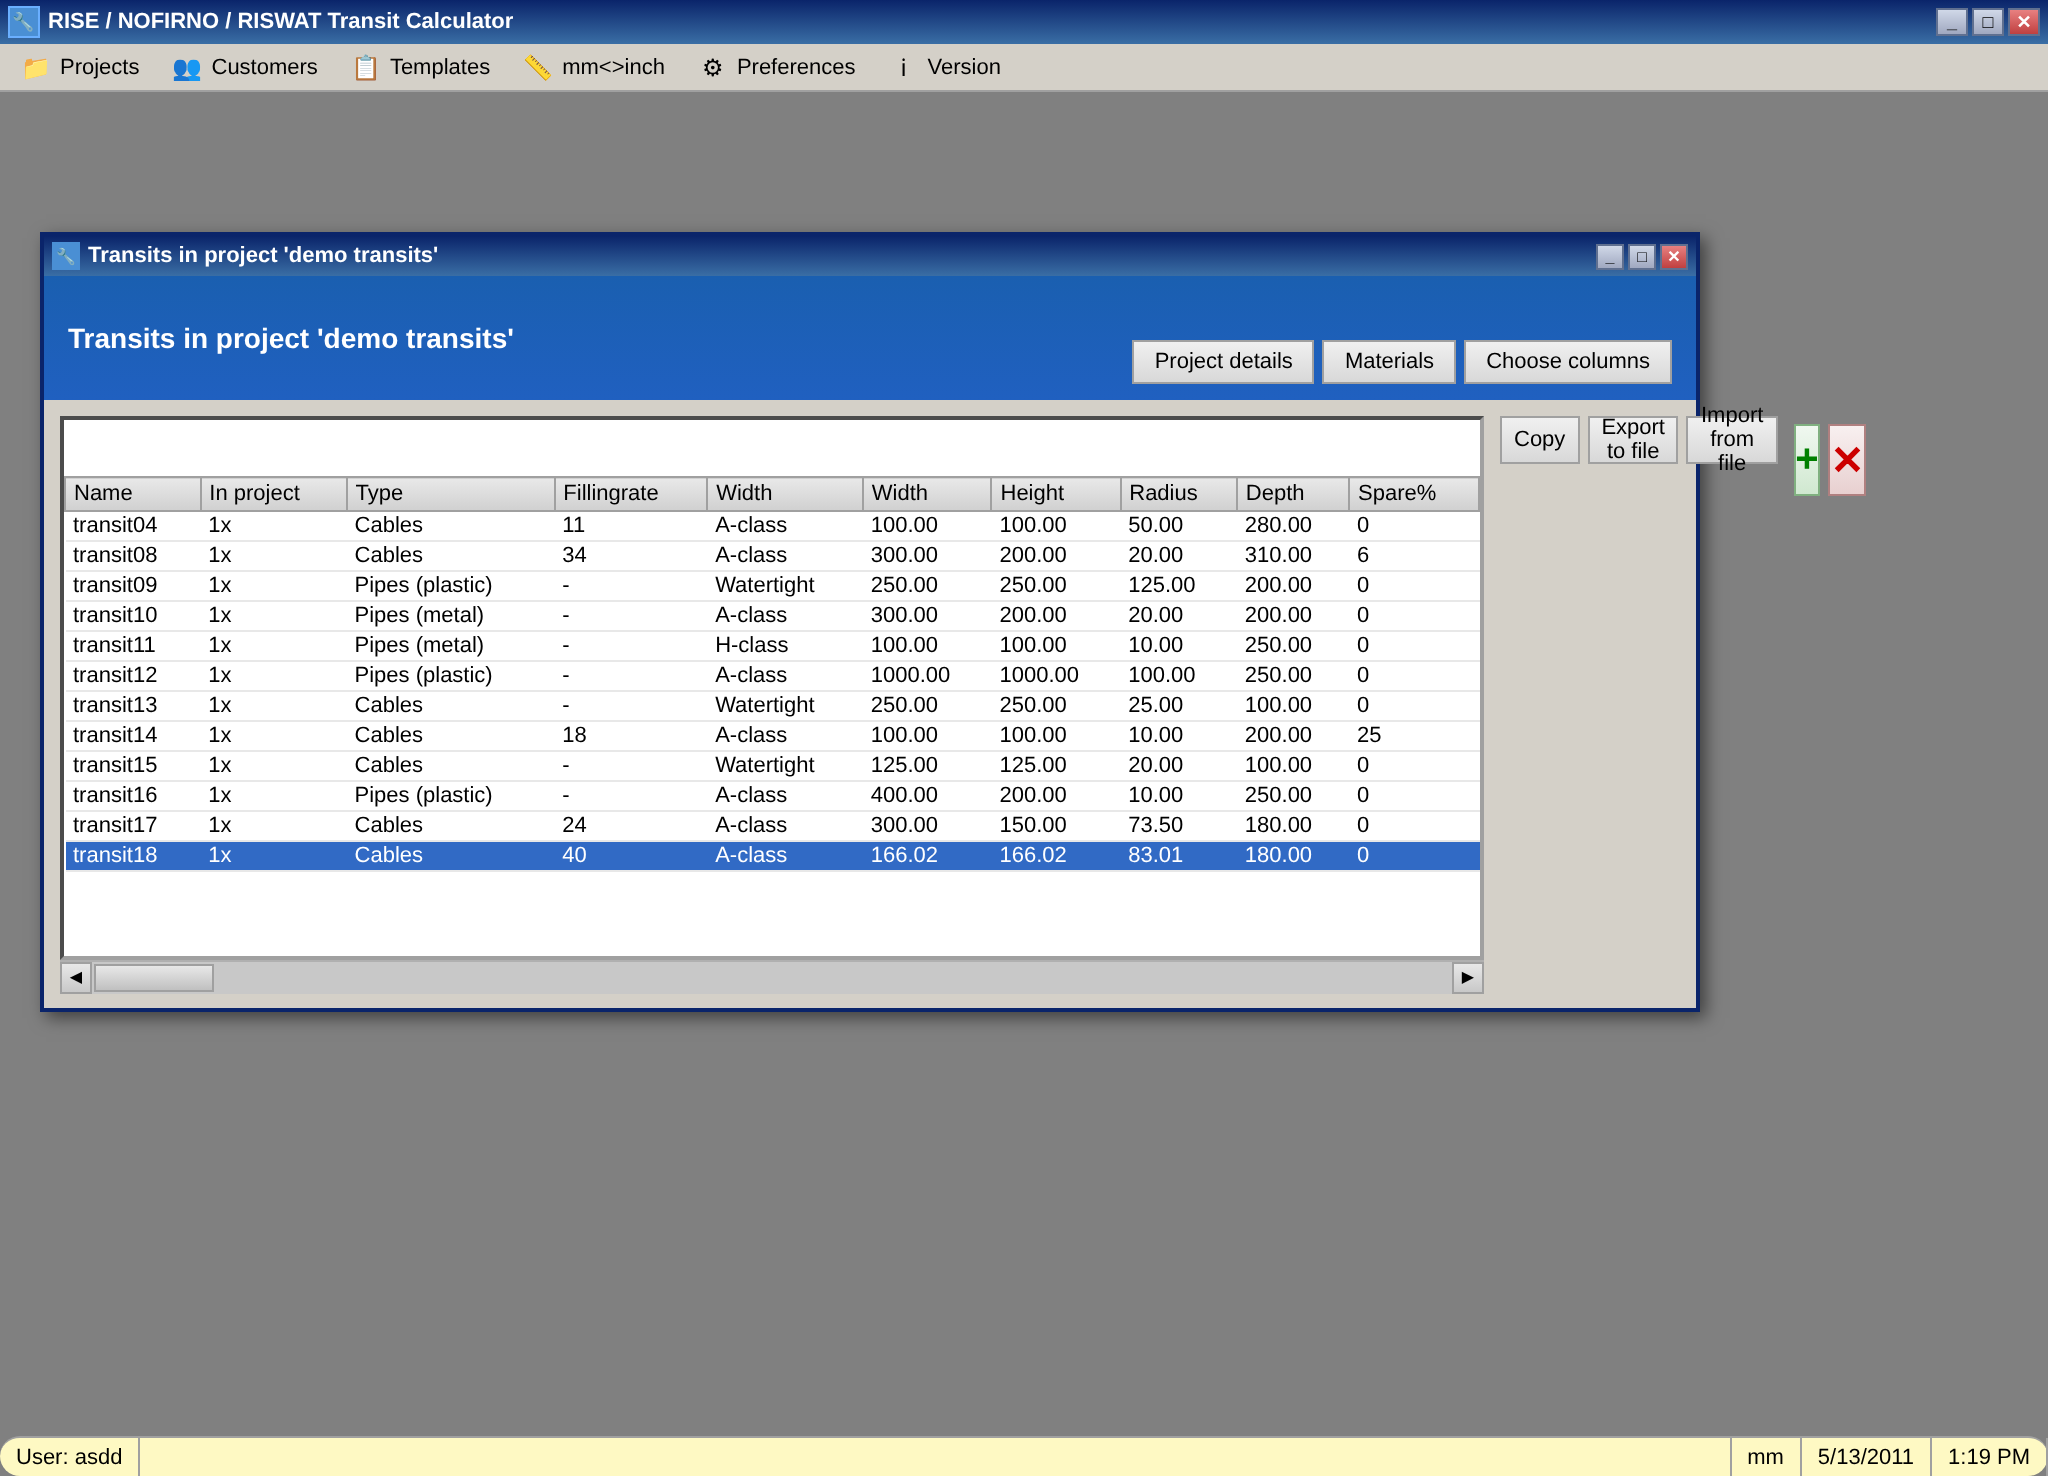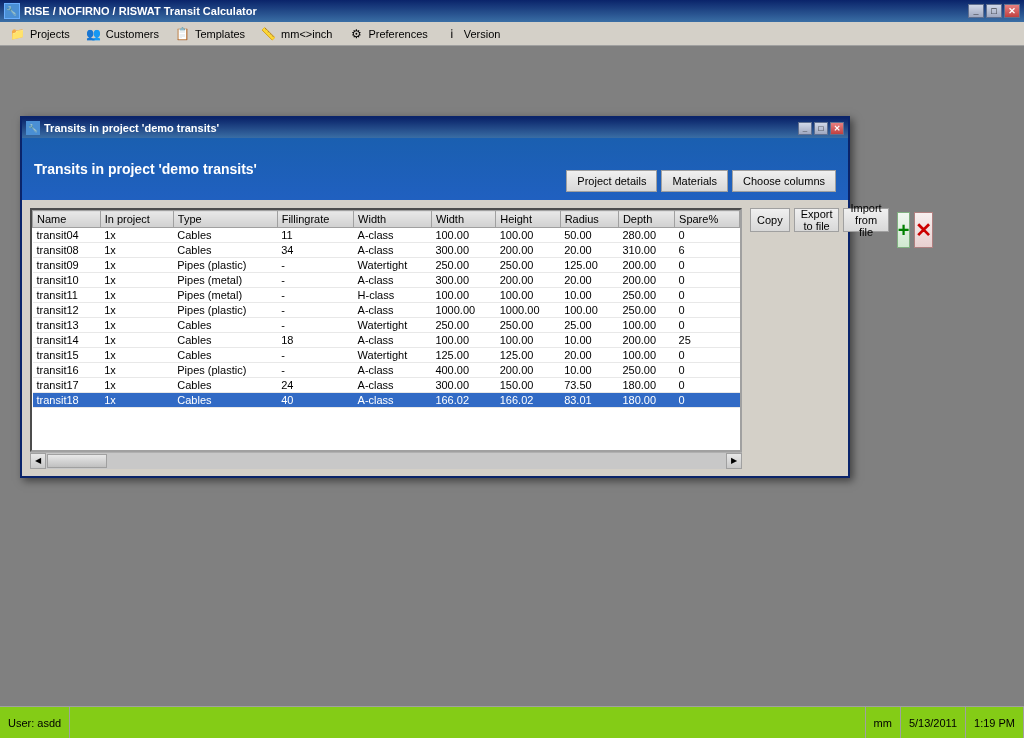--- a/index.html
+++ b/index.html
@@ -182,20 +182,21 @@
     .table-container {
       flex: 1;
       border: 2px inset #a0a0a0;
       background: white;
       overflow: hidden;
       position: relative;
     }
     .table-scroll {
       overflow: auto;
       height: 240px;
+      margin-top: 28px;
     }
     table {
       width: 100%;
       border-collapse: collapse;
       font-size: 11px;
     }
     thead tr th {
       background: linear-gradient(to bottom, #e8e8e8, #d0d0d0);
       border: 1px solid #a0a0a0;
       padding: 2px 4px;
@@ -263,26 +264,27 @@
       cursor: pointer;
       font-weight: bold;
     }
 
     
     .status-bar {
       position: absolute;
       bottom: 0;
       left: 0;
       right: 0;
-      height: 32px;
-      background: #84cc16;
+      height: 20px;
+      background: #fef9c3;
       border-top: 1px solid #a0a0a0;
       display: flex;
       align-items: center;
       font-size: 11px;
+      border-radius: 10px;
     }
     .status-section {
       padding: 0 8px;
       border-right: 1px solid #a0a0a0;
       height: 100%;
       display: flex;
       align-items: center;
     }
 
     .horizontal-scrollbar {

